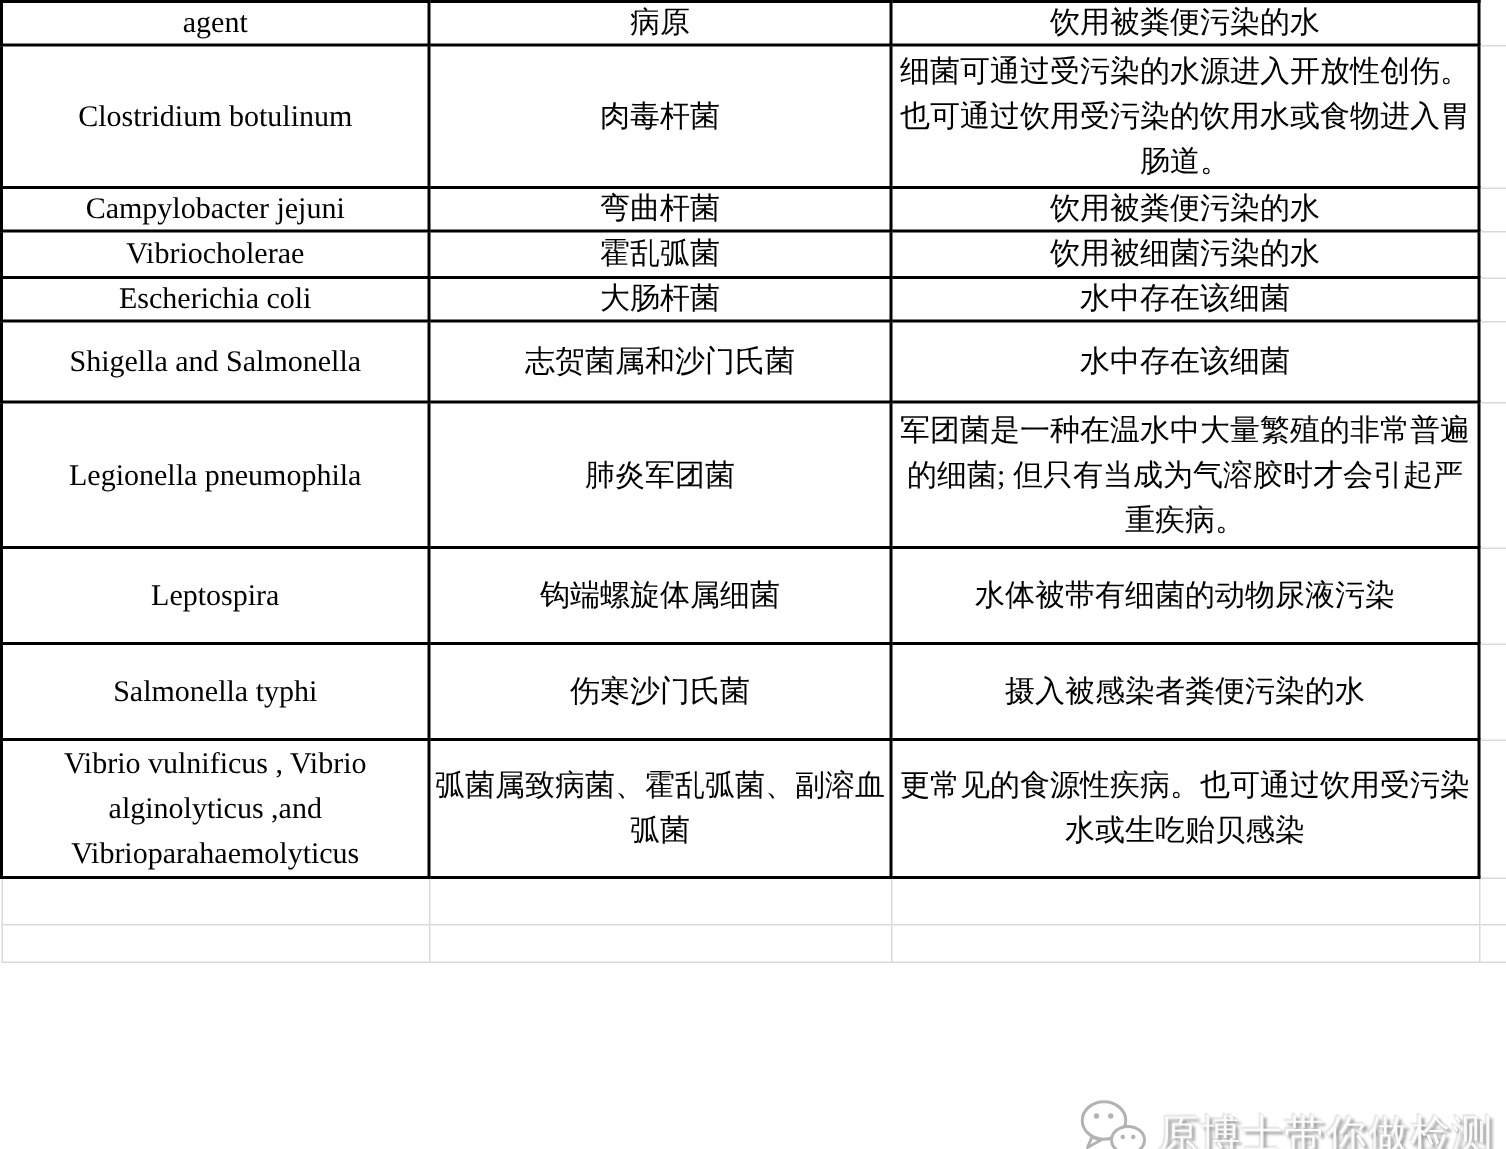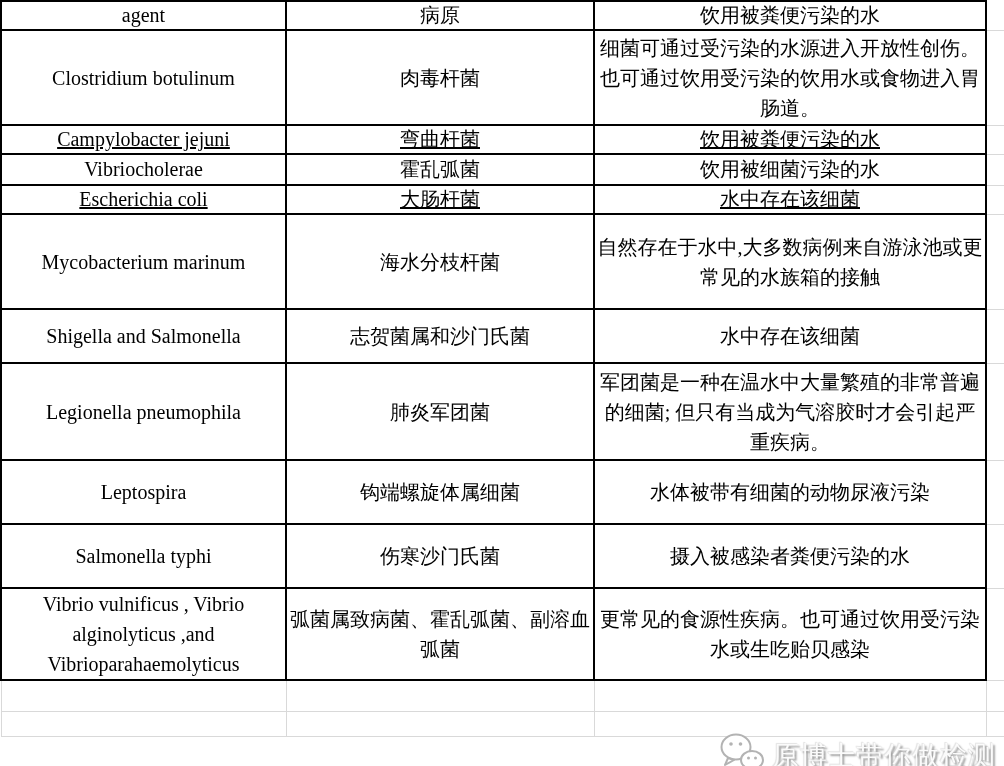--- a/index.html
+++ b/index.html
@@ -34,21 +34,21 @@
     border-bottom: 1px solid #d9d9d9;
   }
   
   tr.empty td {
     border: 1px solid #d9d9d9;
   }
   tr.empty td.gut { border-right: none; }
   
   tr.h29 { height: 29px; }
   tr.h95 { height: 95px; }
-  tr.h30 { height: 26px; text-decoration: underline; }
+  tr.h30 { height: 26px; }
   tr.h31 { height: 31px; margin-left: 26px; }
   tr.h45 { height: 54px; }
   tr.h97 { height: 97px; }
   tr.h54 { height: 64px; }
   tr.h60 { height: 60px; }
   tr.h90 { height: 90px; }
   tr.h25 { height: 25px; }
   
   .wm {
     position: absolute;
@@ -103,26 +103,20 @@
         <td>霍乱弧菌</td>
         <td class="src">饮用被细菌污染的水</td>
         <td class="gut"></td>
       </tr>
       <tr class="h30">
         <td>Escherichia coli</td>
         <td>大肠杆菌</td>
         <td class="src">水中存在该细菌</td>
         <td class="gut"></td>
       </tr>
-      <tr class="h95 tall">
-        <td>Mycobacterium marinum</td>
-        <td>海水分枝杆菌</td>
-        <td class="src">自然存在于水中,大多数病例来自游泳池或更常见的水族箱的接触</td>
-        <td class="gut"></td>
-      </tr>
       <tr class="h45">
         <td>Shigella and Salmonella</td>
         <td>志贺菌属和沙门氏菌</td>
         <td class="src">水中存在该细菌</td>
         <td class="gut"></td>
       </tr>
       <tr class="h97 tall">
         <td>Legionella pneumophila</td>
         <td>肺炎军团菌</td>
         <td class="src">军团菌是一种在温水中大量繁殖的非常普遍的细菌; 但只有当成为气溶胶时才会引起严重疾病。</td>

